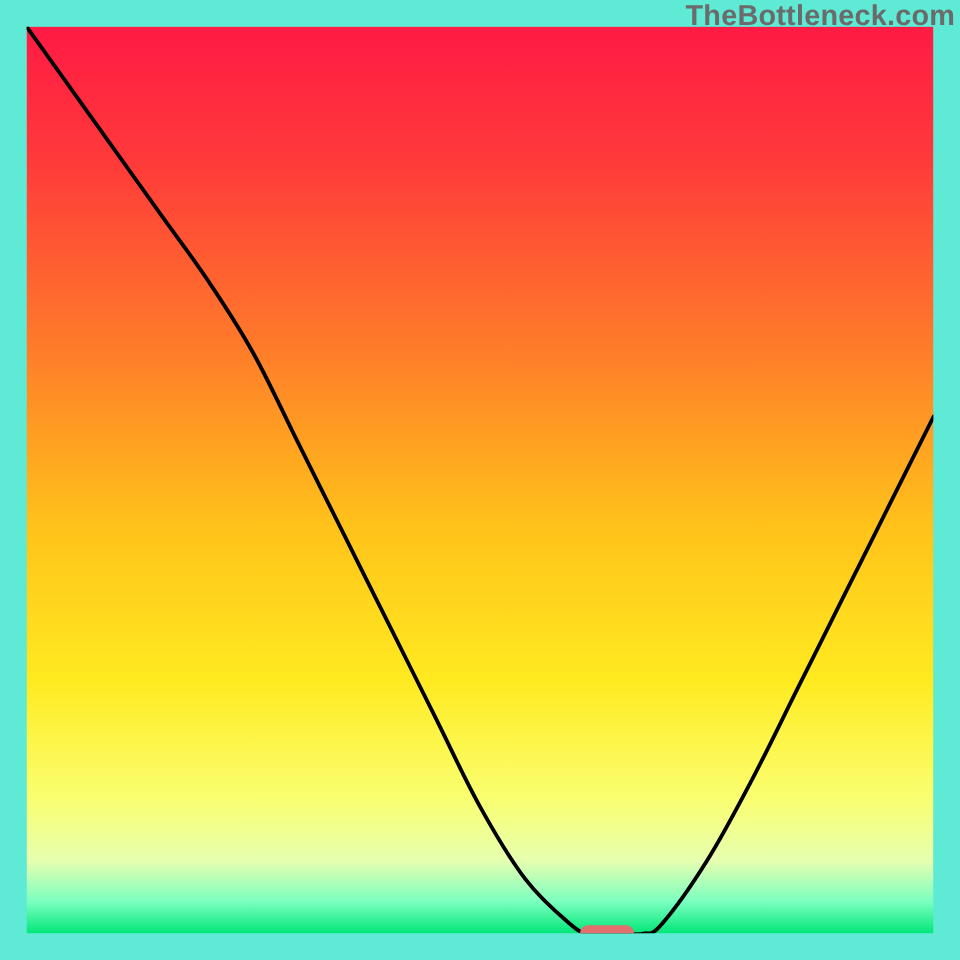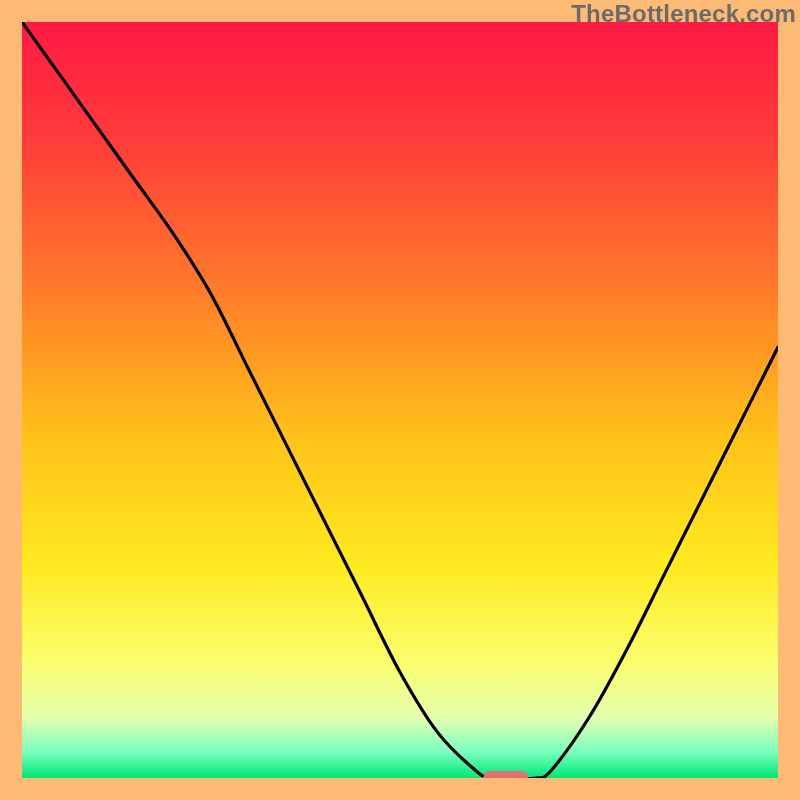--- a/index.html
+++ b/index.html
@@ -9,21 +9,21 @@
     height: 800px;
     background: #000;
     overflow: hidden;
   }
   .frame {
     position: absolute;
     left: 0;
     top: 0;
     width: 800px;
     height: 800px;
-    background: #fdba74;
+    background: #5eead4;
   }
   .plot {
     position: absolute;
     left: 22px;
     top: 22px;
     width: 756px;
     height: 756px;
     overflow: hidden;
   }
   .watermark {

